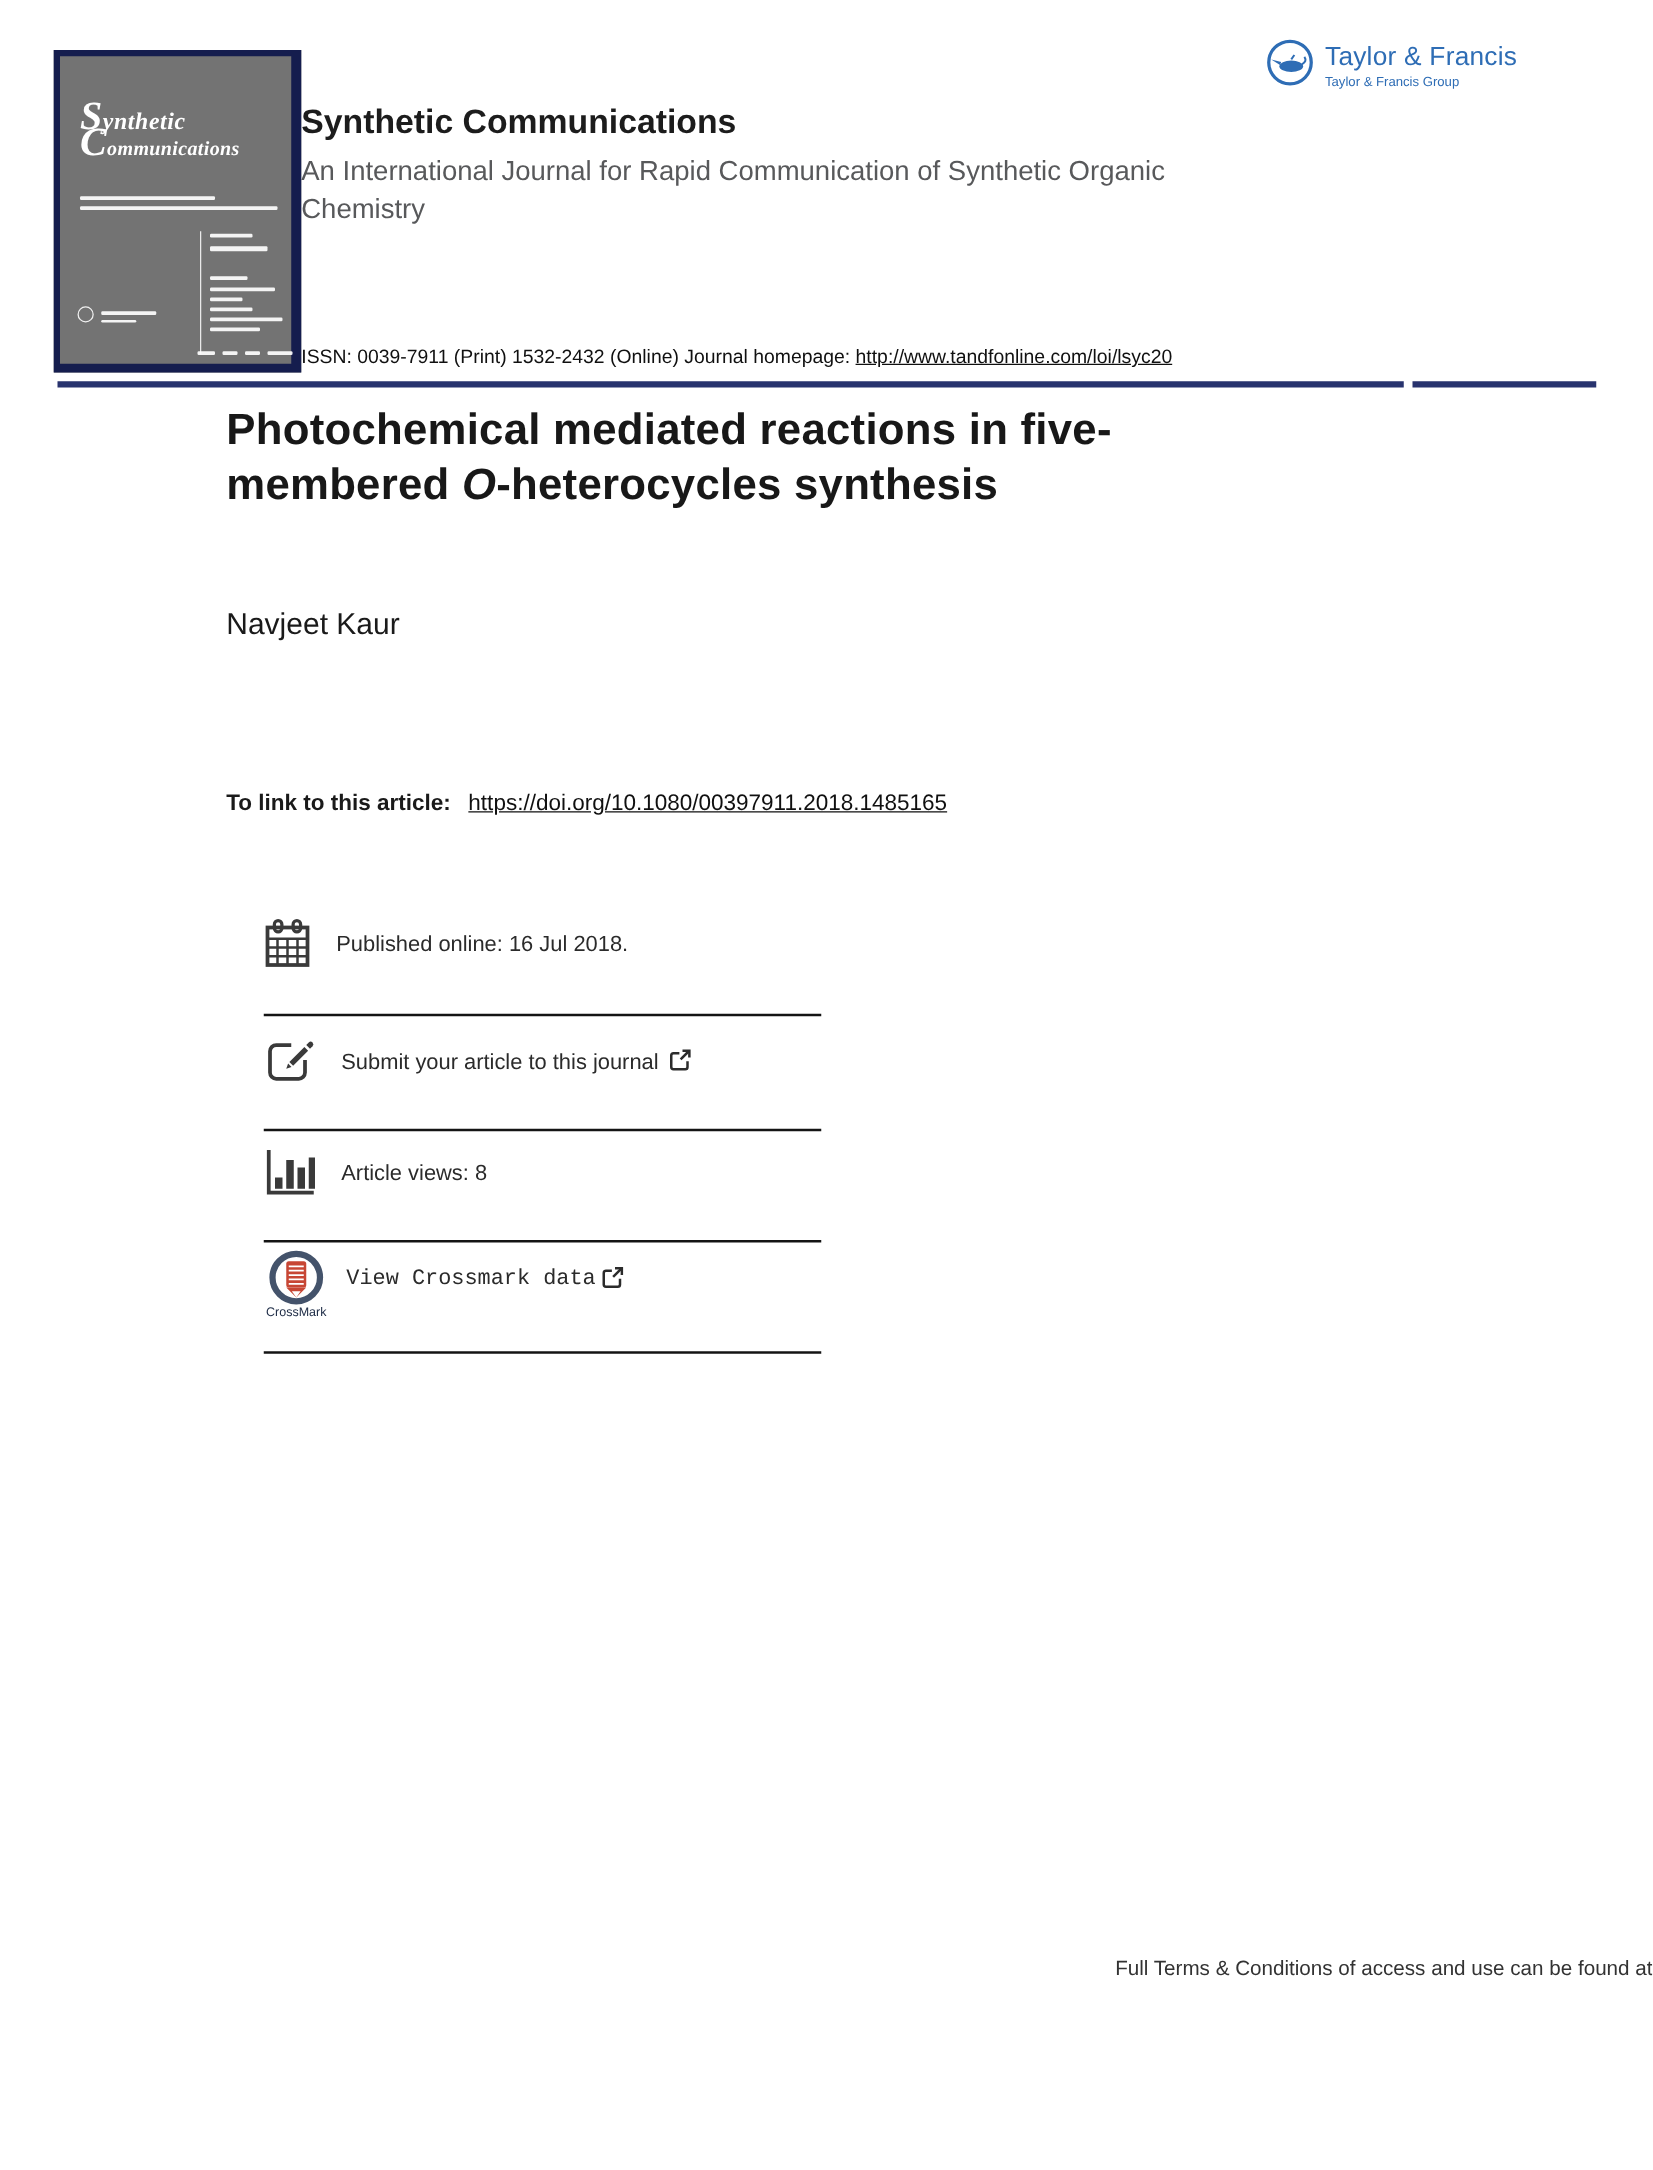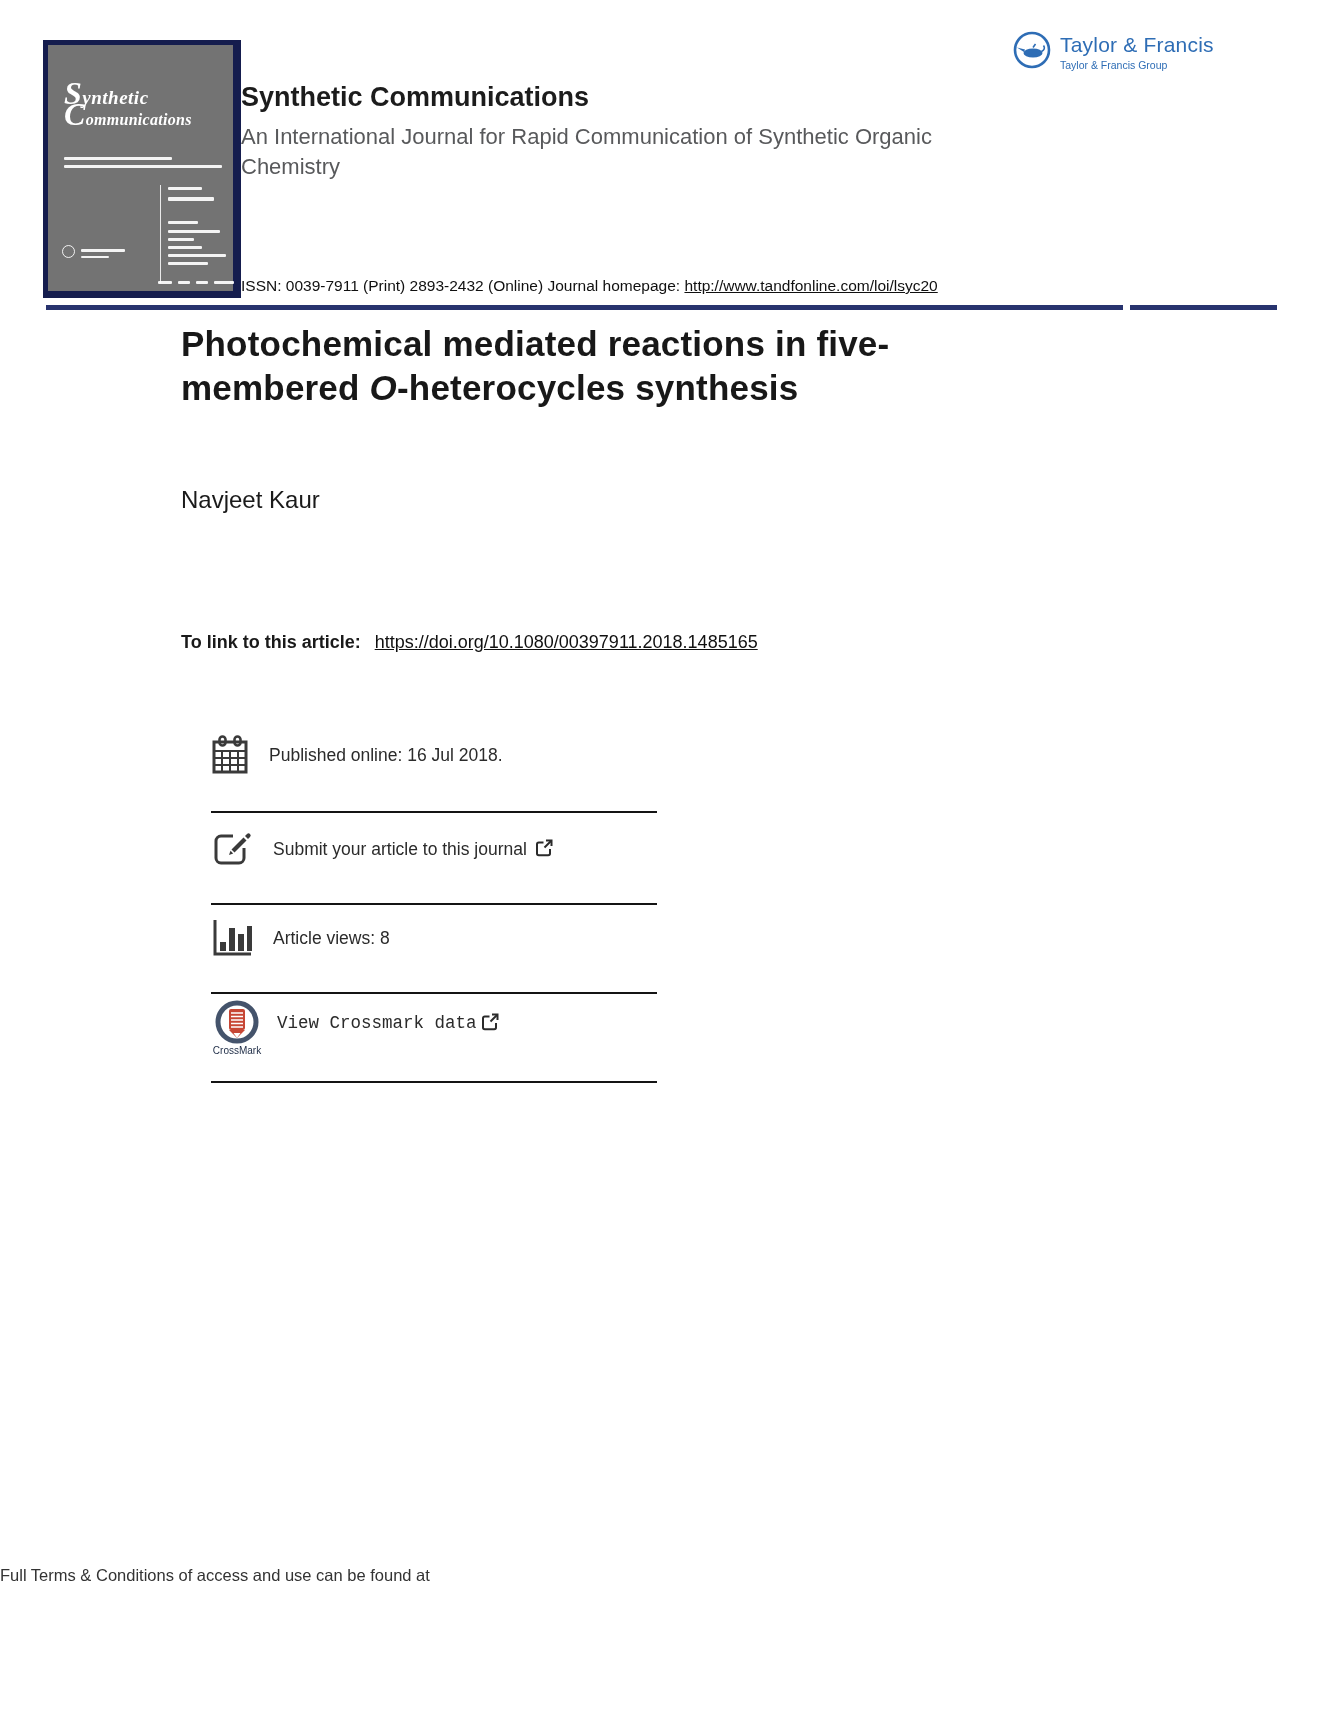--- a/index.html
+++ b/index.html
@@ -71,21 +71,21 @@
   .sep1 { top:811px; } .sep2 { top:903px; } .sep3 { top:992px; } .sep4 { top:1081px; }
   .row-published { top:735px; }
   .row-submit   { top:828px; }
   .row-views    { top:918px; }
   .row-crossmark{ top:1000px; }
   .cm-wrap { position:relative; width:52px; }
   .cm-caption { position:absolute; left:-6px; top:45px; width:64px; text-align:center;
     font-family:Liberation Sans, sans-serif; font-size:10px; color:#1d2b45; }
 
   
-  .footer { position:absolute; left:0; top:1562px; width:100%; text-align:left;
+  .footer { position:absolute; left:0; top:1562px; width:100%; text-align:right;
     font-size:16.5px; line-height:26px; color:#333333; }
 </style>
 </head>
 <body>
 
 <div class="page">
 
   <div class="cover">
     <div class="cover-title">
       <div class="line1"><span class="bigcap">S</span><span>ynthetic</span></div>
@@ -124,21 +124,21 @@
     </span>
     <span class="tf-text">
       <div class="tf-name">Taylor &amp; Francis</div>
       <div class="tf-group">Taylor &amp; Francis Group</div>
     </span>
   </div>
 
   <div class="journal-title">Synthetic Communications</div>
   <div class="journal-subtitle">An International Journal for Rapid Communication of Synthetic Organic Chemistry</div>
   <div class="issn-line">
-    <span>ISSN: 0039-7911 (Print) 2893-2432 (Online) Journal homepage: </span><a href="#">http://www.tandfonline.com/loi/lsyc20</a>
+    <span>ISSN: 0039-7911 (Print) 1532-2432 (Online) Journal homepage: </span><a href="#">http://www.tandfonline.com/loi/lsyc20</a>
   </div>
 
   <div class="rule-seg rule-a"></div>
   <div class="rule-seg rule-b"></div>
 
   <div class="article-title">
     <div><span>Photochemical mediated reactions in five-</span></div>
     <div><span>membered </span><span class="ital">O</span><span>-heterocycles synthesis</span></div>
   </div>
   <div class="article-author">Navjeet Kaur</div>

